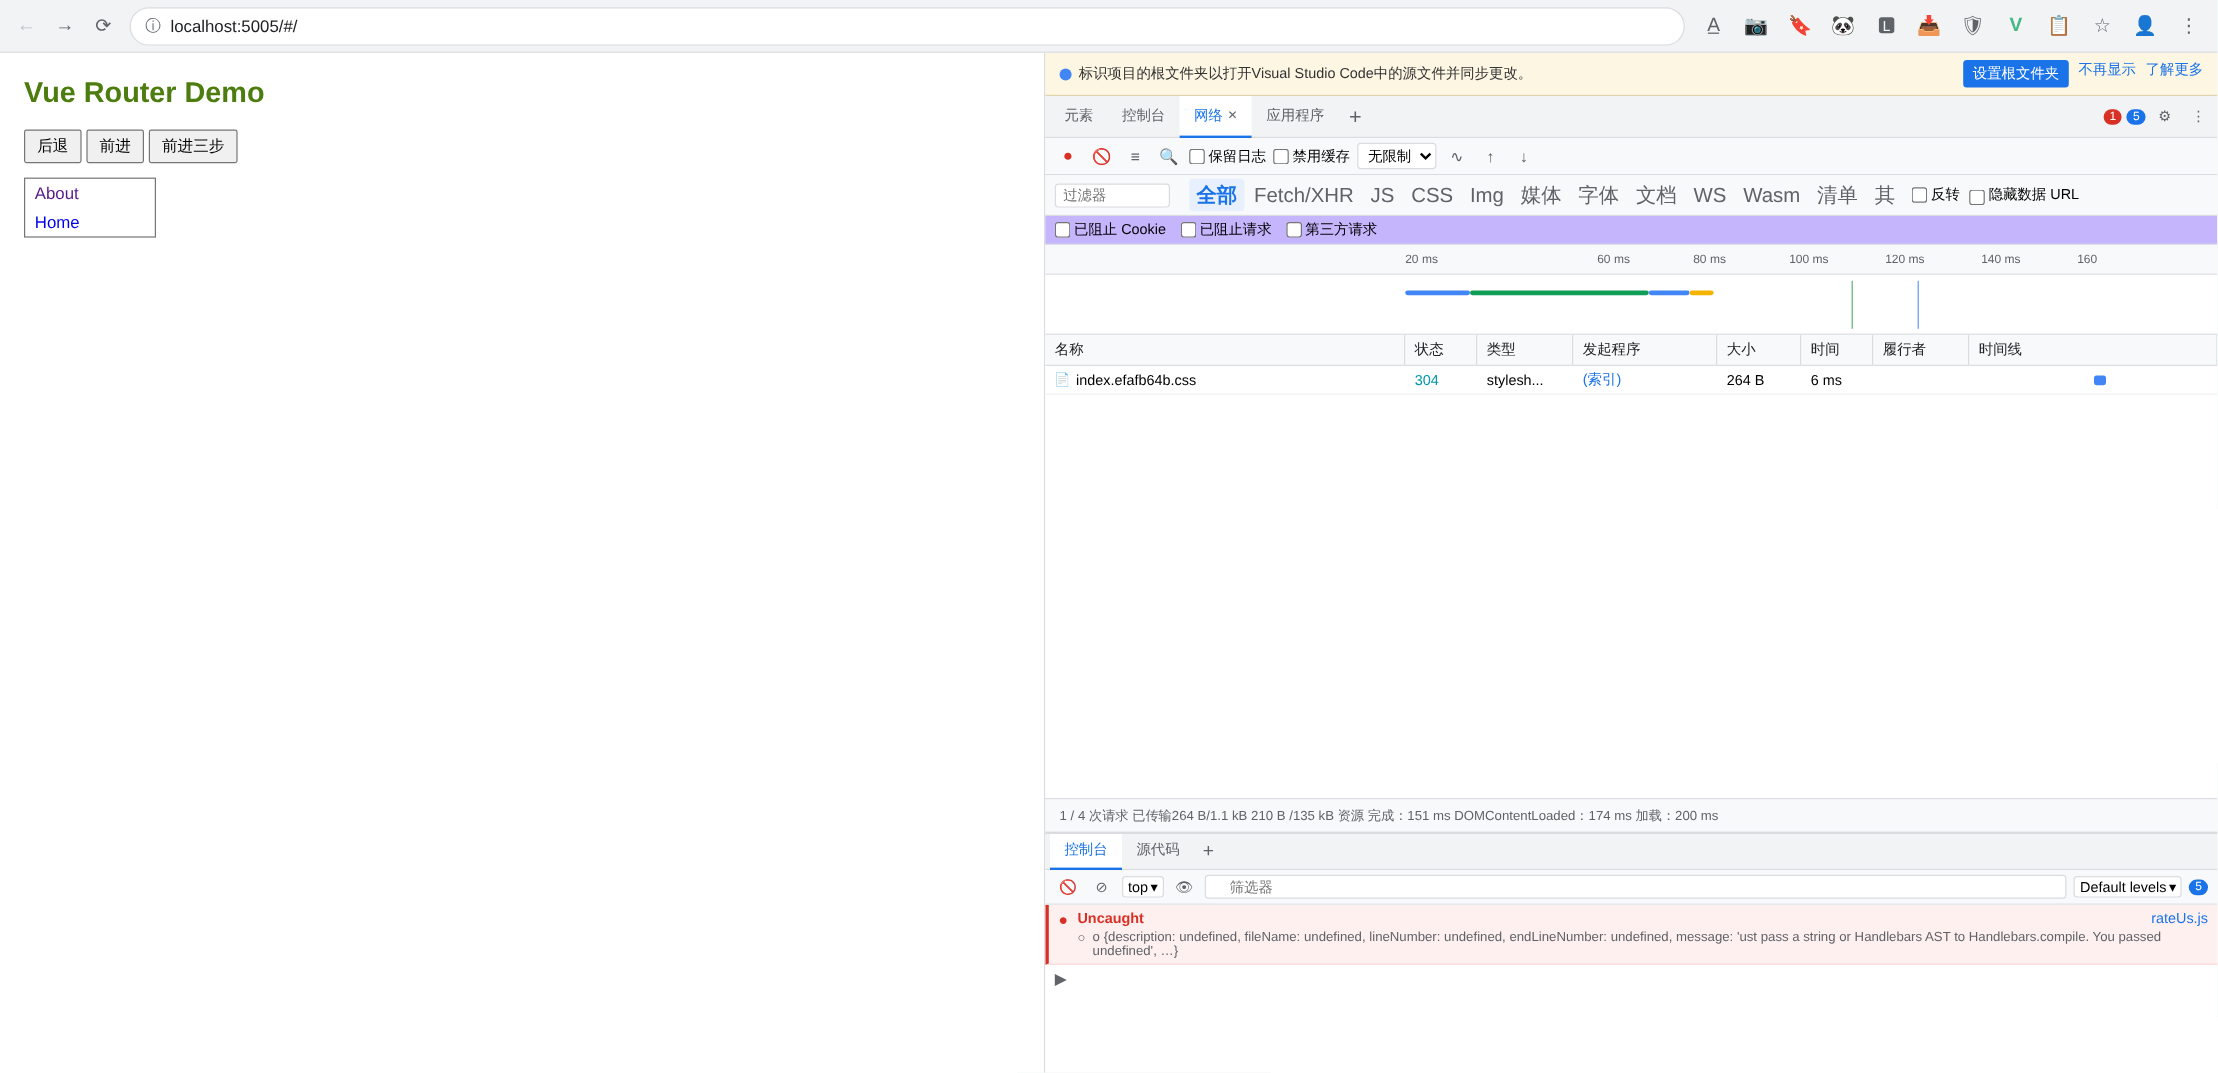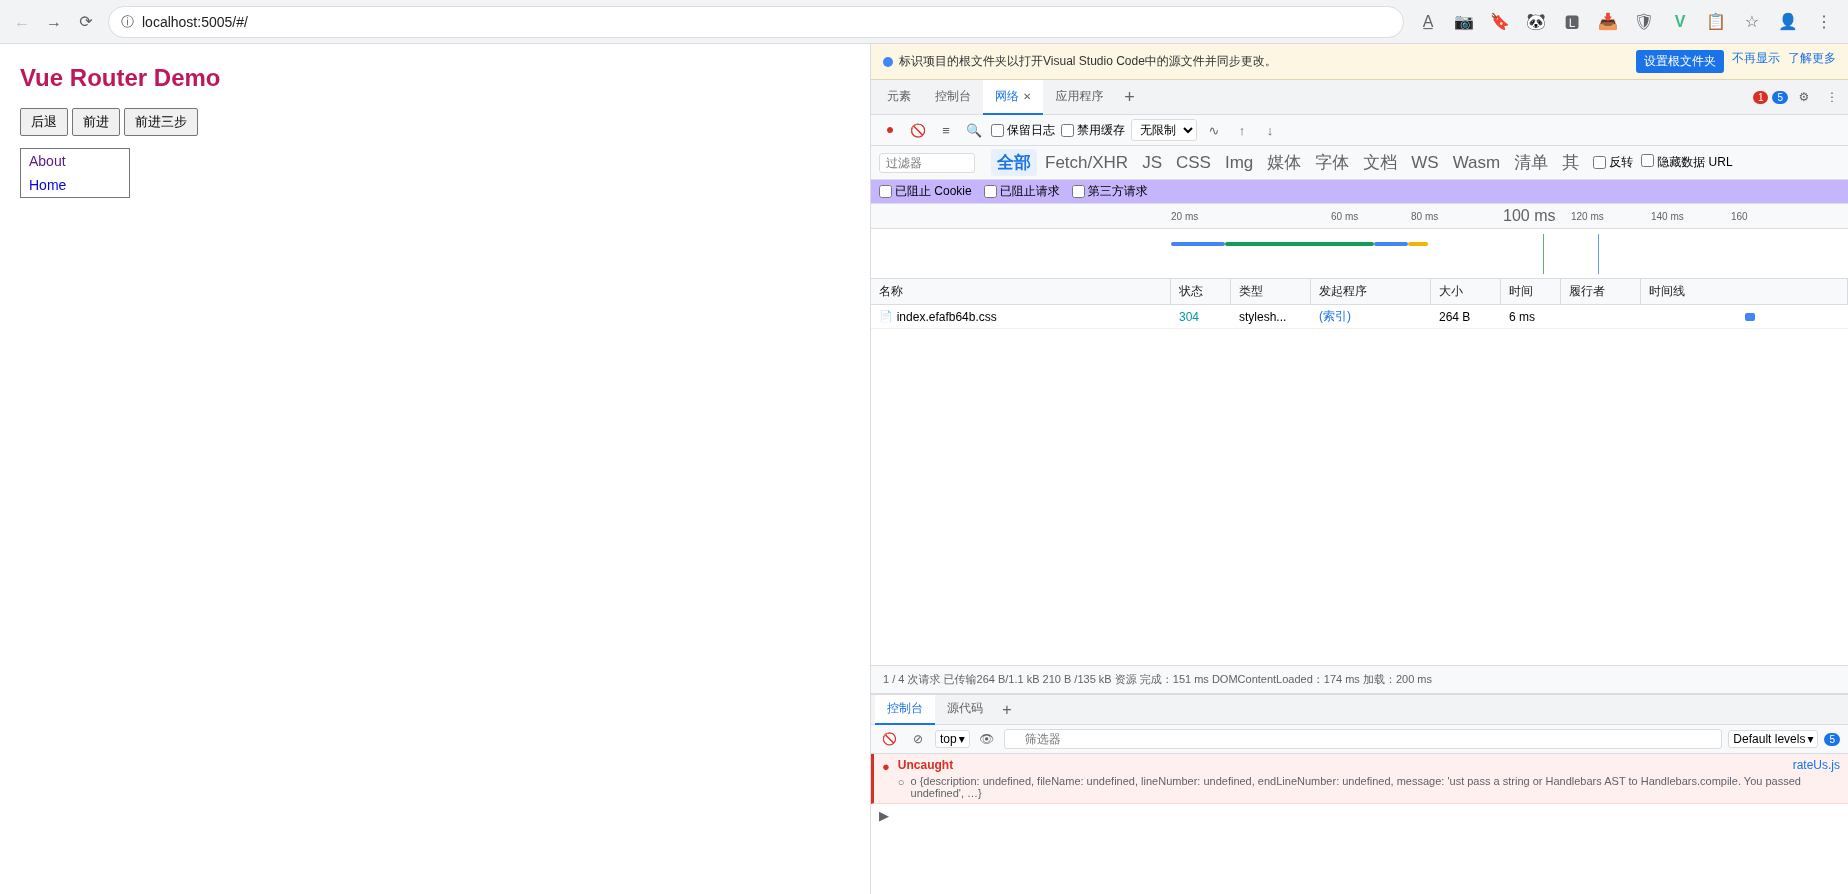--- a/index.html
+++ b/index.html
@@ -18,21 +18,21 @@
     .address-text { color: #202124; font-size: 14px; flex: 1; }
 
     .toolbar-icons { display: flex; align-items: center; gap: 4px; }
     .toolbar-icon-btn { width: 32px; height: 32px; border-radius: 50%; border: none; background: transparent; cursor: pointer; display: flex; align-items: center; justify-content: center; color: #5f6368; font-size: 16px; }
 
     
     .main-area { flex: 1; display: flex; overflow: hidden; }
 
     
     .web-content { flex: 0 0 870px; background: #fff; overflow-y: auto; padding: 20px; }
-    .page-title { font-size: 24px; font-weight: bold; color: #be185d; margin-bottom: 16px; }
+    .page-title { font-size: 24px; font-weight: bold; color: #4d7c0f; margin-bottom: 16px; }
     .nav-buttons-row { display: flex; gap: 4px; margin-bottom: 12px; }
     .page-nav-btn { padding: 4px 10px; border: 1px solid #767676; background: #f0f0f0; cursor: pointer; font-size: 13px; border-radius: 2px; }
     .router-links { border: 1px solid #767676; width: 110px; }
     .router-link { display: block; padding: 4px 8px; color: #0000ee; text-decoration: none; font-size: 14px; cursor: pointer; }
     .router-link.active { color: #551a8b; }
 
     
     .devtools-panel { flex: 1; background: #f8f9fa; border-left: 1px solid #dadce0; display: flex; flex-direction: column; overflow: hidden; }
 
     
@@ -238,21 +238,21 @@
           <button class="filter-type-btn">文档</button>
           <button class="filter-type-btn">WS</button>
           <button class="filter-type-btn">Wasm</button>
           <button class="filter-type-btn">清单</button>
           <button class="filter-type-btn">其</button>
         </div>
         <label style="display:flex;align-items:center;gap:3px;font-size:12px;cursor:pointer;">
           <input type="checkbox" style="">
           <span>反转</span>
         </label>
-        <label style="display:flex;align-items:flex-start;gap:3px;font-size:12px;cursor:pointer;">
+        <label style="display:flex;align-items:flex-end;gap:3px;font-size:12px;cursor:pointer;">
           <input type="checkbox" style="">
           <span>隐藏数据 URL</span>
         </label>
       </div>
 
       <div class="cookie-filter-bar">
         <label>
           <input type="checkbox" style="">
           <span>已阻止 Cookie</span>
         </label>
@@ -266,21 +266,21 @@
         </label>
       </div>
 
       <div class="timeline-header">
         <div class="timeline-label-col"></div>
         <div class="timeline-ms-ruler" style="position:relative; flex:1; height:20px; overflow:hidden;">
           <span style="position:absolute; left:0px; font-size:10px; color:#5f6368;">20 ms</span>
           <span style="position:absolute; left:80px; font-size:10px; color:#5f6368;margin-top:36px;">40 ms</span>
           <span style="position:absolute; left:160px; font-size:10px; color:#5f6368;">60 ms</span>
           <span style="position:absolute; left:240px; font-size:10px; color:#5f6368;">80 ms</span>
-          <span style="position:absolute; left:332px; font-size:16px; color:#5f6368;">100 ms</span>
+          <span style="position:absolute; left:320px; font-size:10px; color:#5f6368;">100 ms</span>
           <span style="position:absolute; left:400px; font-size:10px; color:#5f6368;">120 ms</span>
           <span style="position:absolute; left:480px; font-size:10px; color:#5f6368;">140 ms</span>
           <span style="position:absolute; left:560px; font-size:10px; color:#5f6368;">160</span>
         </div>
       </div>
 
       <div class="timeline-chart">
         <div class="timeline-bar-container">
 
           <div style="position:absolute; left:55%; top:0; width:1px; height:40px; background:#1e8e3e; opacity:0.7;"></div>

